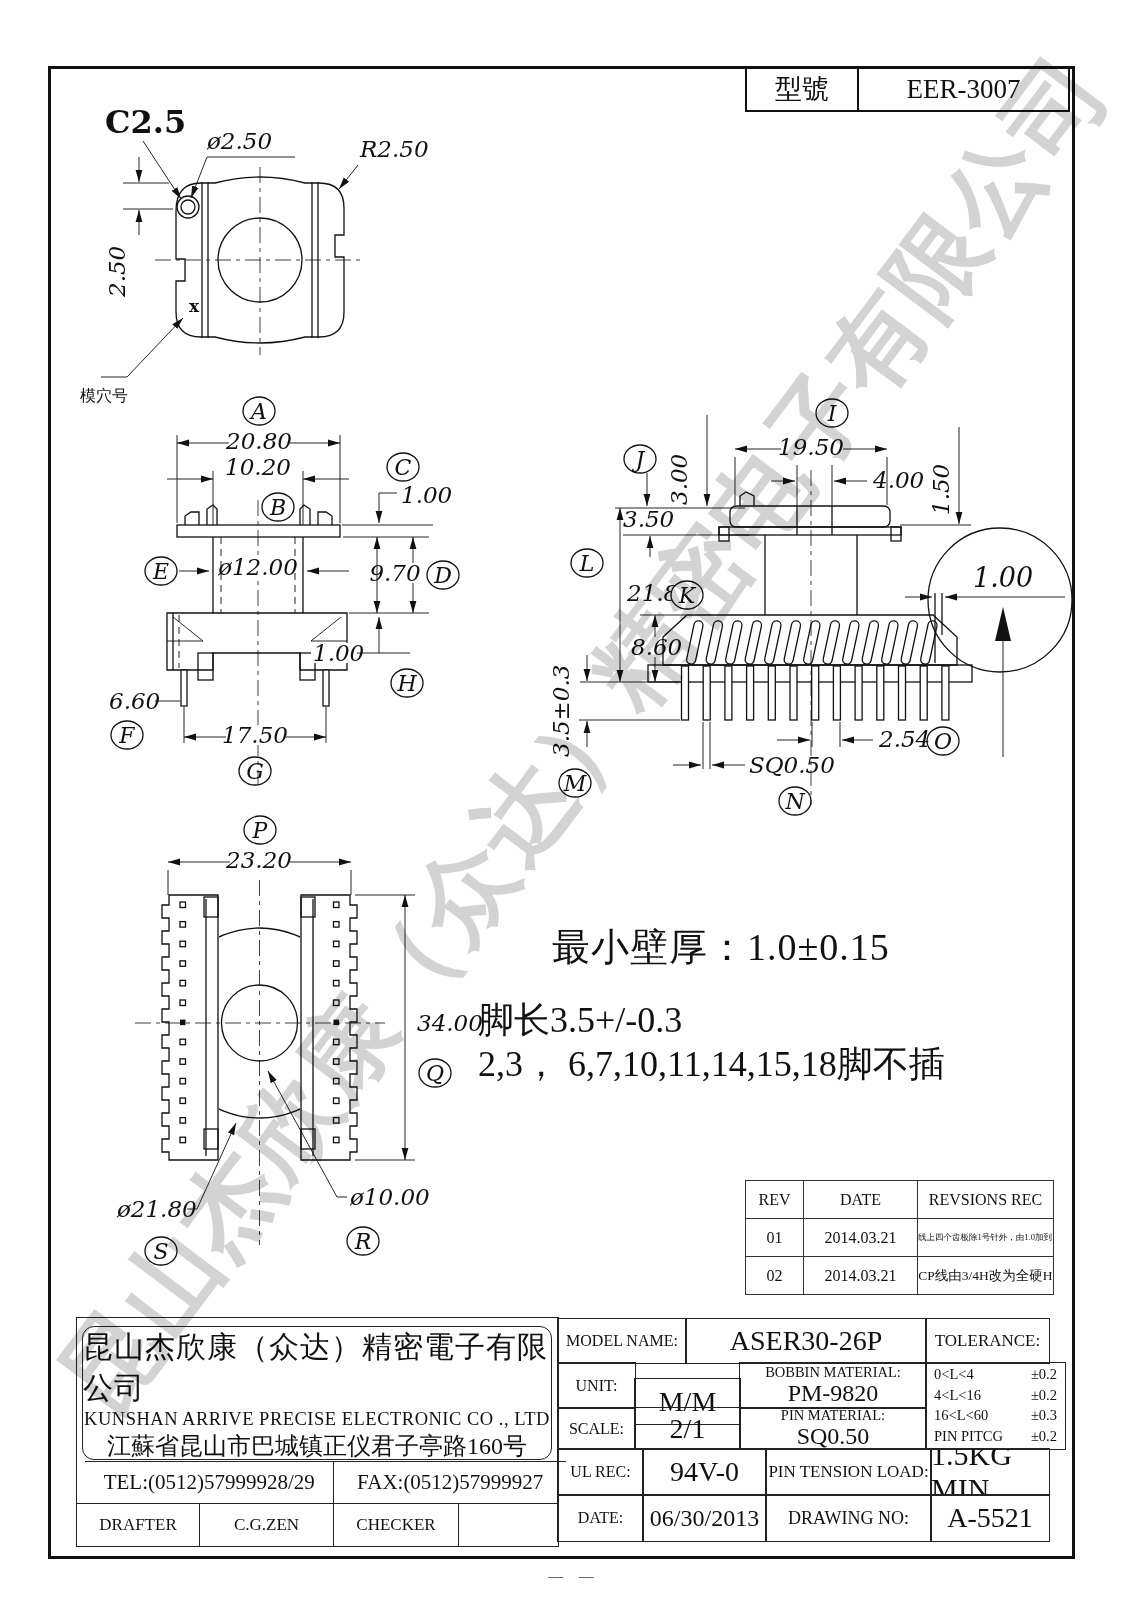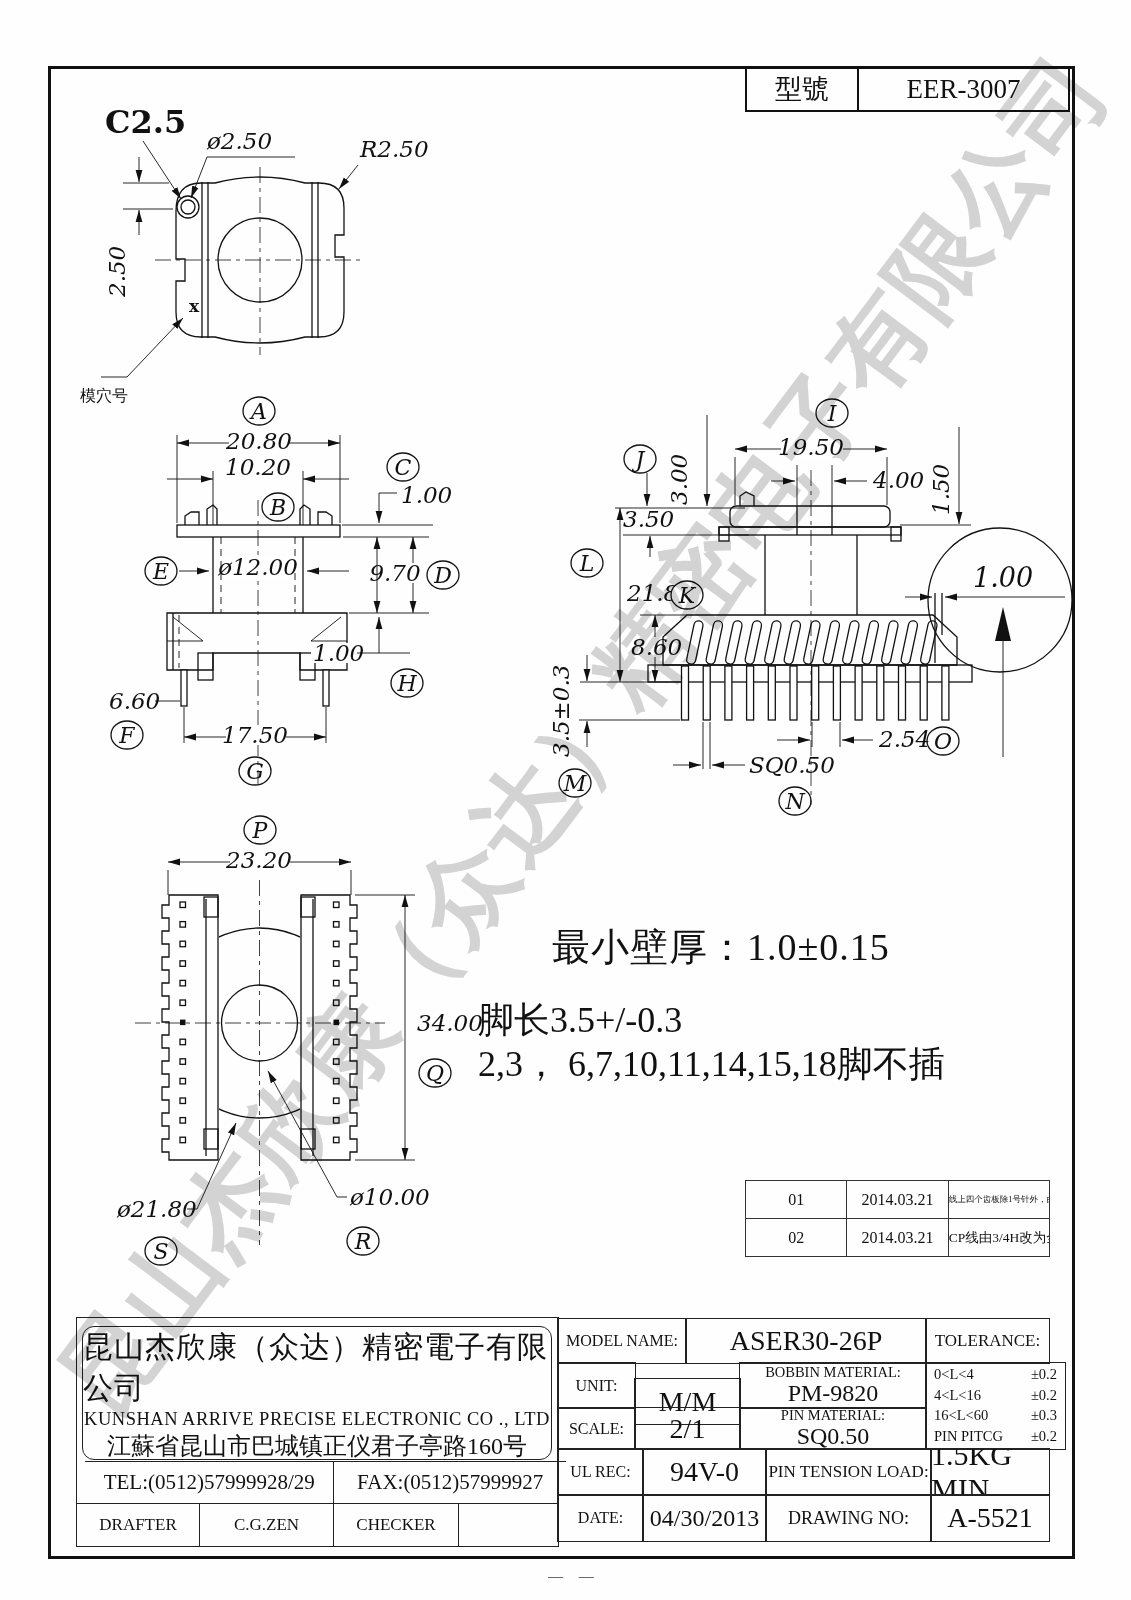--- a/index.html
+++ b/index.html
@@ -396,20 +396,25 @@
       <text class="bl" x="268" y="464">R</text>
       </g>
   </svg>
 
   <div class="note1">最小壁厚：1.0±0.15</div>
   <div class="note2">脚长3.5+/-0.3</div>
   <div class="note3">2,3， 6,7,10,11,14,15,18脚不插</div>
 
   <table class="rev">
     <tbody>
+        <tr>
+      <td class="c-rev">REV</td>
+      <td class="c-date">DATE</td>
+      <td class="c-rec">REVSIONS  REC</td>
+    </tr>
     <tr>
       <td>01</td>
       <td>2014.03.21</td>
       <td class="tiny">线上四个齿板除1号针外，由1.0加到1.8</td>
     </tr>
     <tr>
       <td>02</td>
       <td>2014.03.21</td>
       <td class="small">CP线由3/4H改为全硬H</td>
     </tr>
@@ -466,21 +471,21 @@
     <div class="cell vbig" style="left:77px;top:89px;width:105px;height:41px">2/1</div>
     <div class="cell mat" style="left:182px;top:89px;width:186px;height:41px">
       <span class="l">PIN MATERIAL:</span>
       <span class="v">SQ0.50</span>
     </div>
     <div class="cell lab" style="left:0;top:130px;width:85px;height:46px">UL REC:</div>
     <div class="cell vbig" style="left:85px;top:130px;width:123px;height:46px">94V-0</div>
     <div class="cell" style="left:208px;top:130px;width:165px;height:46px;font-size:17px">PIN TENSION LOAD:</div>
     <div class="cell vbig" style="left:373px;top:130px;width:118px;height:46px;font-size:30px">1.5KG MIN</div>
     <div class="cell lab" style="left:0;top:176px;width:85px;height:46px">DATE:</div>
-    <div class="cell" style="left:85px;top:176px;width:123px;height:46px;font-size:24px">04/30/2013</div>
+    <div class="cell" style="left:85px;top:176px;width:123px;height:46px;font-size:24px">06/30/2013</div>
     <div class="cell" style="left:208px;top:176px;width:165px;height:46px;font-size:18px">DRAWING NO:</div>
     <div class="cell vbig" style="left:373px;top:176px;width:118px;height:46px">A-5521</div>
   </div>
 
   <div class="pmark">— —</div>
 
   <div class="wm">昆山杰欣康（众达）精密电子有限公司</div>
 </div>
 
 </body></html>

